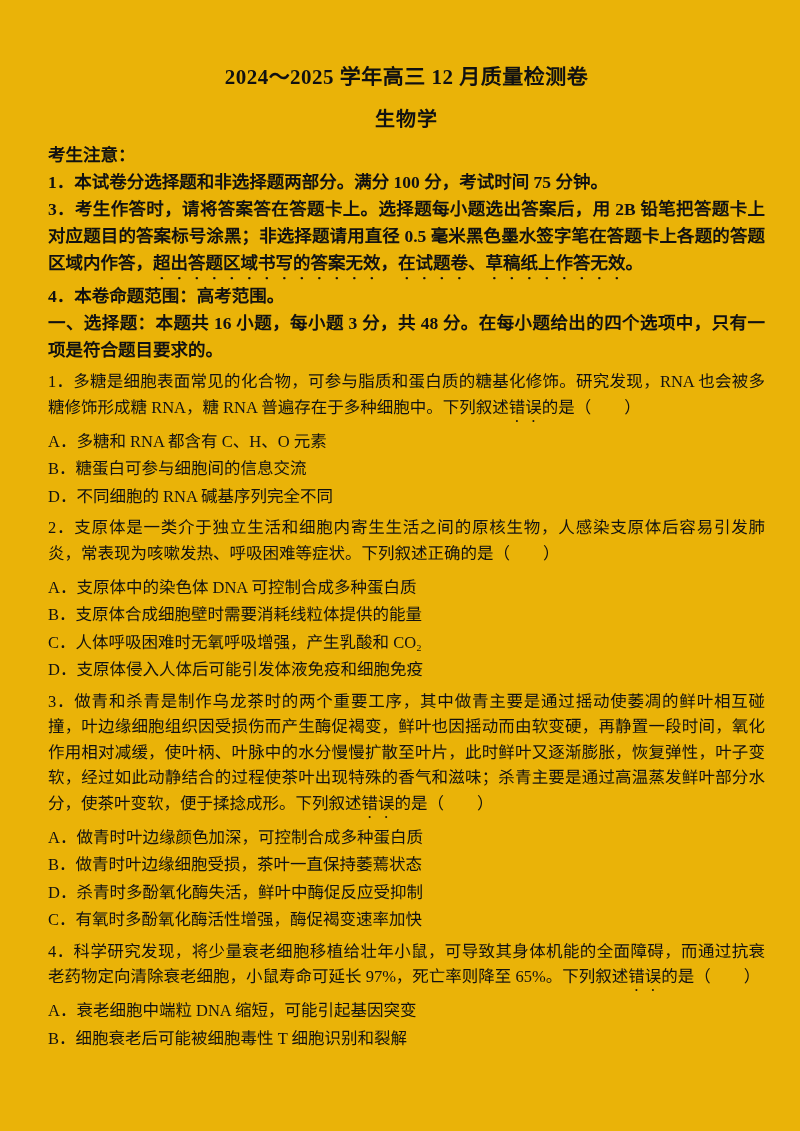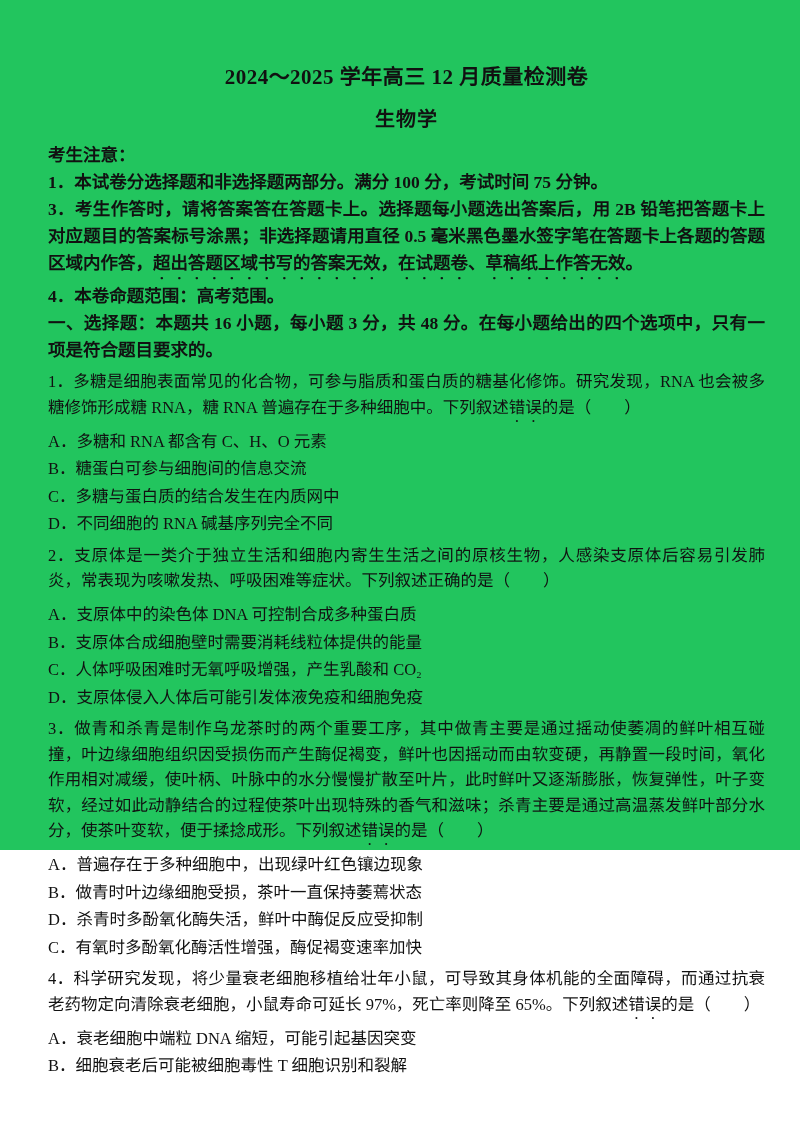--- a/index.html
+++ b/index.html
@@ -10,23 +10,23 @@
   body {
     width: 800px;
     height: 1131px;
     overflow: hidden;
     color: #111111;
     font-family: "Liberation Serif", "DejaVu Serif", serif;
   }
   .page {
     box-sizing: border-box;
     width: 800px;
-    height: 850px;
+    height: 1131px;
     padding: 62px 35px 0 48px;
-    background: #22c55e;
+    background: #eab308;
   }
   .doc-title {
     text-align: center;
     font-size: 21px;
     font-weight: bold;
     line-height: 30px;
     margin: 0;
     letter-spacing: 0.5px;
   }
   .doc-subject {
@@ -95,35 +95,34 @@
     <p class="notice-item"><span>3．考生作答时，请将答案答在答题卡上。选择题每小题选出答案后，用 2B 铅笔把答题卡上对应题目的答案标号涂黑；非选择题请用直径 0.5 毫米黑色墨水签字笔在答题卡上各题的答题区域内作答，</span><span class="em-dots">超出答题区域书写的答案无效，在试题卷、草稿纸上作答无效</span><span>。</span></p>
     <p class="notice-item">4．本卷命题范围：高考范围。</p>
   </div>
 
   <p class="section-heading">一、选择题：本题共 16 小题，每小题 3 分，共 48 分。在每小题给出的四个选项中，只有一项是符合题目要求的。</p>
 
   <div class="question">
     <p class="stem"><span>1．多糖是细胞表面常见的化合物，可参与脂质和蛋白质的糖基化修饰。研究发现，RNA 也会被多糖修饰形成糖 RNA，糖 RNA 普遍存在于多种细胞中。下列叙述</span><span class="em-dots">错误</span><span>的是（　　）</span></p>
     <p class="option">A．多糖和 RNA 都含有 C、H、O 元素</p>
     <p class="option">B．糖蛋白可参与细胞间的信息交流</p>
-    <p class="option">C．多糖与蛋白质的结合发生在内质网中</p>
     <p class="option">D．不同细胞的 RNA 碱基序列完全不同</p>
   </div>
 
   <div class="question">
     <p class="stem"><span>2．支原体是一类介于独立生活和细胞内寄生生活之间的原核生物，人感染支原体后容易引发肺炎，常表现为咳嗽发热、呼吸困难等症状。下列叙述正确的是（　　）</span><span class="em-dots"></span><span></span></p>
     <p class="option">A．支原体中的染色体 DNA 可控制合成多种蛋白质</p>
     <p class="option">B．支原体合成细胞壁时需要消耗线粒体提供的能量</p>
     <p class="option">C．人体呼吸困难时无氧呼吸增强，产生乳酸和 CO₂</p>
     <p class="option">D．支原体侵入人体后可能引发体液免疫和细胞免疫</p>
   </div>
 
   <div class="question">
     <p class="stem"><span>3．做青和杀青是制作乌龙茶时的两个重要工序，其中做青主要是通过摇动使萎凋的鲜叶相互碰撞，叶边缘细胞组织因受损伤而产生酶促褐变，鲜叶也因摇动而由软变硬，再静置一段时间，氧化作用相对减缓，使叶柄、叶脉中的水分慢慢扩散至叶片，此时鲜叶又逐渐膨胀，恢复弹性，叶子变软，经过如此动静结合的过程使茶叶出现特殊的香气和滋味；杀青主要是通过高温蒸发鲜叶部分水分，使茶叶变软，便于揉捻成形。下列叙述</span><span class="em-dots">错误</span><span>的是（　　）</span></p>
-    <p class="option">A．普遍存在于多种细胞中，出现绿叶红色镶边现象</p>
+    <p class="option">A．做青时叶边缘颜色加深，可控制合成多种蛋白质</p>
     <p class="option">B．做青时叶边缘细胞受损，茶叶一直保持萎蔫状态</p>
     <p class="option">D．杀青时多酚氧化酶失活，鲜叶中酶促反应受抑制</p>
     <p class="option">C．有氧时多酚氧化酶活性增强，酶促褐变速率加快</p>
   </div>
 
   <div class="question">
     <p class="stem"><span>4．科学研究发现，将少量衰老细胞移植给壮年小鼠，可导致其身体机能的全面障碍，而通过抗衰老药物定向清除衰老细胞，小鼠寿命可延长 97%，死亡率则降至 65%。下列叙述</span><span class="em-dots">错误</span><span>的是（　　）</span></p>
     <p class="option">A．衰老细胞中端粒 DNA 缩短，可能引起基因突变</p>
     <p class="option">B．细胞衰老后可能被细胞毒性 T 细胞识别和裂解</p>
 

